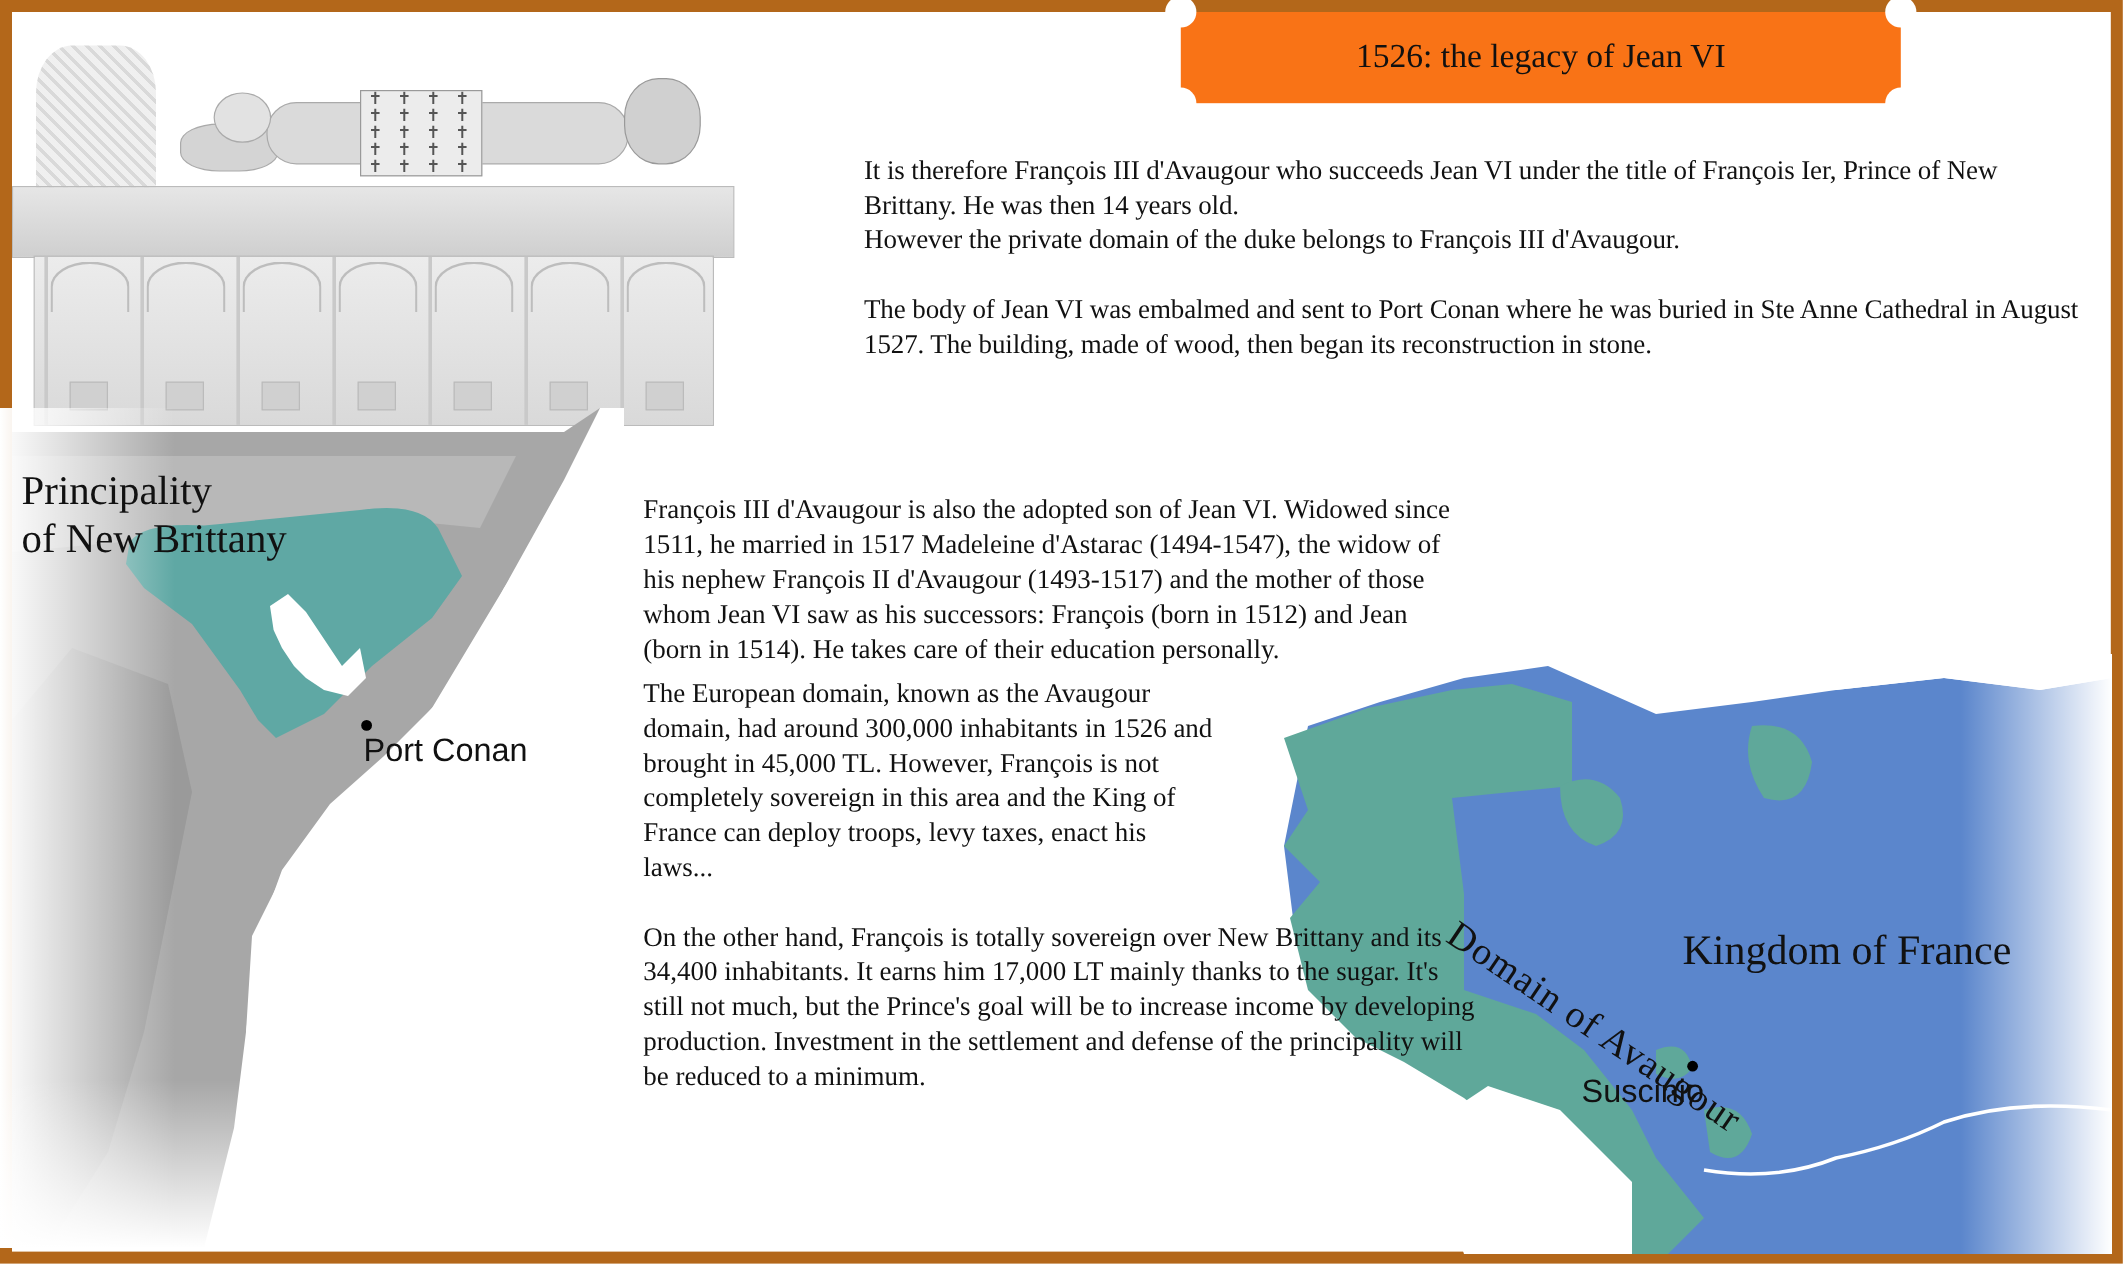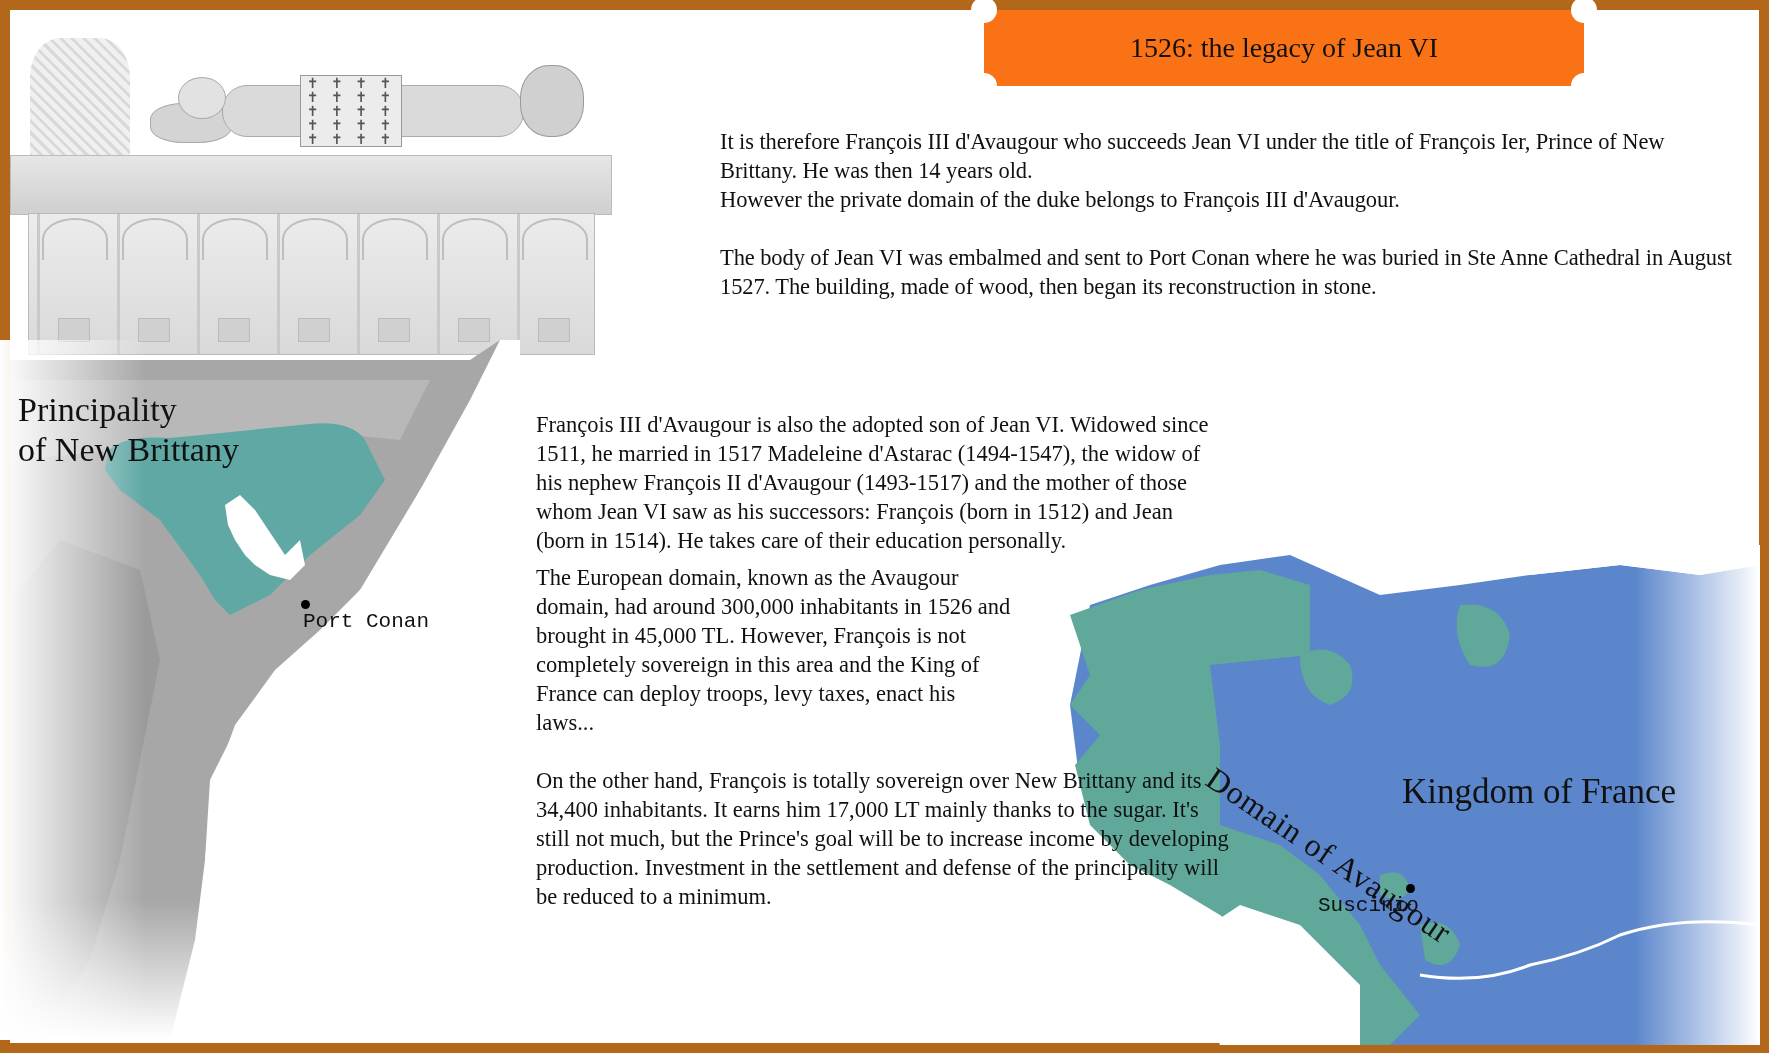--- a/index.html
+++ b/index.html
@@ -32,21 +32,21 @@
   .effigy .bodyshape { position:absolute; left:72px; top:30px; width:300px; height:50px; border-radius:25px; background:#dadada; border:1px solid #aaa; }
   .effigy .tabard { position:absolute; left:150px; top:20px; width:100px; height:70px; background:#ececec; border:1px solid #999; font-size:14px; line-height:14px; color:#555; text-align:center; letter-spacing:4px; overflow:hidden; }
   .effigy .lion { position:absolute; left:370px; top:10px; width:62px; height:70px; border-radius:45%; background:#d0d0d0; border:1px solid #999; }
   .canopy { position:absolute; left:20px; top:18px; width:100px; height:130px; background:repeating-linear-gradient(45deg,#d5d5d5 0 3px,#eee 3px 8px); border-radius:30% 30% 4px 4px; opacity:.9; }
 
   
   .left-map { position:absolute; left:0; top:340px; width:520px; height:700px; }
   .left-map svg { position:absolute; left:0; top:0; }
   .map-label-big { position:absolute; font-family:"Liberation Serif", serif; font-size:34px; line-height:40px; }
   #principality-label { left:18px; top:374px;margin-top:16px; }
-  .city-label { position:absolute; font-family:Liberation Mono, monospace; font-size:21px; }
+  .city-label { position:absolute; font-family:Liberation Sans, sans-serif; font-size:27px; }
   #port-conan-label { left:303px; top:610px; }
   .city-dot { position:absolute; width:9px; height:9px; border-radius:50%; background:#000; }
 
   
   .right-map { position:absolute; left:1060px; top:545px; width:700px; height:500px; }
   #france-label { position:absolute; left:1402px; top:772px; font-family:"Liberation Serif", serif; font-size:35px; }
   #avaugour-label { position:absolute; left:1220px; top:760px; font-family:"Liberation Serif", serif; font-size:32px; transform:rotate(34deg); transform-origin:left top; white-space:nowrap; letter-spacing:1px; }
   #suscinio-label { left:1318px; top:894px; }
 </style>
 </head>

